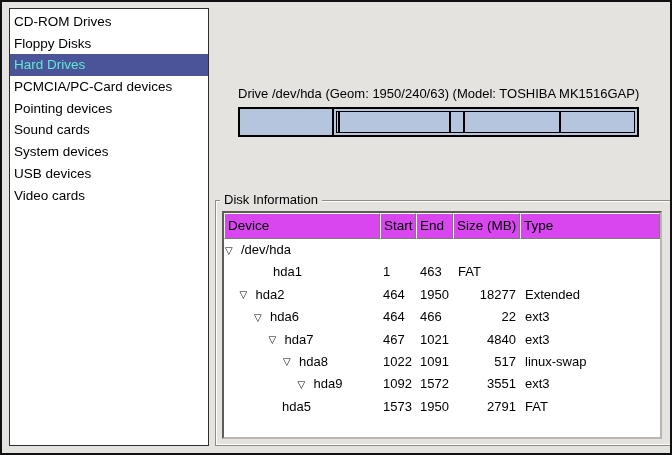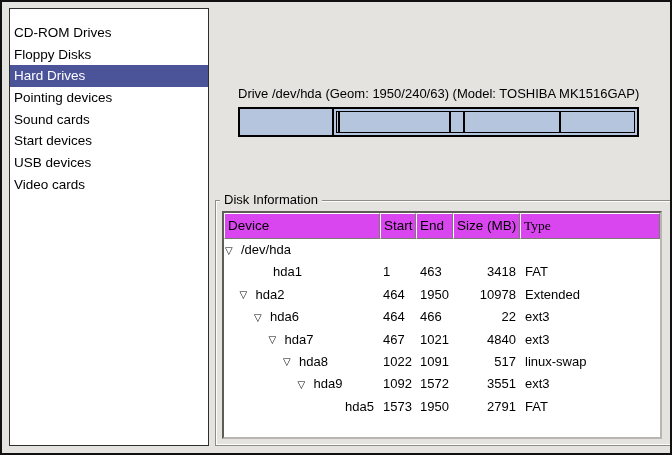--- a/index.html
+++ b/index.html
@@ -6,27 +6,27 @@
   * { box-sizing:border-box; }
   .window {
     position:relative; width:672px; height:455px;
     background:#e4e3e0; border:2px solid #111;
     font-family:"Liberation Sans","DejaVu Sans",sans-serif;
     color:#000; overflow:hidden;
   }
   
   .sidebar {
     position:absolute; left:7px; top:6px; width:200px; height:438px;
-    background:#fff; border:1px solid #2e2e2e; padding-top:13px; overflow:hidden;
+    background:#fff; border:1px solid #2e2e2e; padding-top:2px; overflow:hidden;
   }
   .sidebar-item {
     height:21.7px; line-height:21.7px; padding-left:4px;
     font-size:13.5px; white-space:nowrap; cursor:default;
   }
-  .sidebar-item.selected { background:#4b5499; color:#ffffff; }
+  .sidebar-item.selected { background:#4b5499; color:#5eead4; }
   
   .drive-label {
     position:absolute; left:236px; top:84px; width:401px;
     font-size:13px; text-align:left; white-space:nowrap;
   }
   .part-bar {
     position:absolute; left:236px; top:105px; width:401px; height:30px;
     border:2px solid #000; background:#b5c5dd;
   }
   .part-primary {
@@ -63,44 +63,45 @@
     background:#d946ef; font-size:13.5px; line-height:24px;
     padding-left:3px; white-space:nowrap; overflow:hidden;
     border-top:1px solid #fff; border-left:1px solid #fff;
     border-right:1px solid #7d7a73; border-bottom:1px solid #7d7a73;
     cursor:default;
   }
   .col-device { width:156px; }
   .col-start  { width:36px; }
   .col-end    { width:37px; }
   .col-size   { width:67px; }
-  .col-type   { flex:1;font-family:Liberation Serif, serif; }
+  .col-type   { flex:1; }
   .table-body { position:relative; }
   .table-row { display:flex; height:22.4px; font-size:13px; line-height:22.4px; }
   .cell { white-space:nowrap; overflow:hidden; }
   .cell-device { width:156px; display:flex; align-items:center; }
   .expander-slot { display:inline-block; width:17px; flex:none; text-align:left; }
   .expander-icon { font-size:10px; line-height:22.4px; padding-left:1px; display:inline-block; }
   .cell-start { width:36px; padding-left:3px; }
   .cell-end   { width:37px; padding-left:4px; }
   .cell-size  { width:67px; text-align:right; padding-right:4px; }
   .cell-type  { flex:1; padding-left:5px; }
 </style>
 </head>
 <body>
 
 <div class="window">
 
   <div class="sidebar">
       <div class="sidebar-item">CD-ROM Drives</div>
       <div class="sidebar-item">Floppy Disks</div>
       <div class="sidebar-item selected">Hard Drives</div>
+      <div class="sidebar-item">PCMCIA/PC-Card devices</div>
       <div class="sidebar-item">Pointing devices</div>
       <div class="sidebar-item">Sound cards</div>
-      <div class="sidebar-item">Start devices</div>
+      <div class="sidebar-item">System devices</div>
       <div class="sidebar-item">USB devices</div>
       <div class="sidebar-item">Video cards</div>
     </div>
 
   <div class="drive-label">Drive /dev/hda (Geom: 1950/240/63) (Model: TOSHIBA MK1516GAP)</div>
 
   <div class="part-bar">
     <div class="part-primary" id="part-primary" style="width: 23.74%;"></div>
     <div class="part-extended" id="part-extended" style="left: 23.74%;">
       <div class="part-inner" id="part-inner">
@@ -133,31 +134,30 @@
             <div class="cell cell-size"></div>
             <div class="cell cell-type"></div>
           </div>
           <div class="table-row">
             <div class="cell cell-device" style="padding-left: 32px;">
               <span class="expander-slot"></span>
               <span>hda1</span>
             </div>
             <div class="cell cell-start">1</div>
             <div class="cell cell-end">463</div>
-            <div class="cell cell-size">3418</div>
             <div class="cell cell-type">FAT</div>
           </div>
           <div class="table-row">
             <div class="cell cell-device" style="padding-left: 14.5px;">
               <span class="expander-slot"><span class="expander-icon">▽</span></span>
               <span>hda2</span>
             </div>
             <div class="cell cell-start">464</div>
             <div class="cell cell-end">1950</div>
-            <div class="cell cell-size">10978</div>
+            <div class="cell cell-size">18277</div>
             <div class="cell cell-type">Extended</div>
           </div>
           <div class="table-row">
             <div class="cell cell-device" style="padding-left: 29px;">
               <span class="expander-slot"><span class="expander-icon">▽</span></span>
               <span>hda6</span>
             </div>
             <div class="cell cell-start">464</div>
             <div class="cell cell-end">466</div>
             <div class="cell cell-size">22</div>
@@ -187,21 +187,21 @@
             <div class="cell cell-device" style="padding-left: 72.5px;">
               <span class="expander-slot"><span class="expander-icon">▽</span></span>
               <span>hda9</span>
             </div>
             <div class="cell cell-start">1092</div>
             <div class="cell cell-end">1572</div>
             <div class="cell cell-size">3551</div>
             <div class="cell cell-type">ext3</div>
           </div>
           <div class="table-row">
-            <div class="cell cell-device" style="padding-left: 104px;">
+            <div class="cell cell-device" style="padding-left: 41px;">
               <span class="expander-slot"></span>
               <span>hda5</span>
             </div>
             <div class="cell cell-start">1573</div>
             <div class="cell cell-end">1950</div>
             <div class="cell cell-size">2791</div>
             <div class="cell cell-type">FAT</div>
           </div>
         </div>
     </div>

